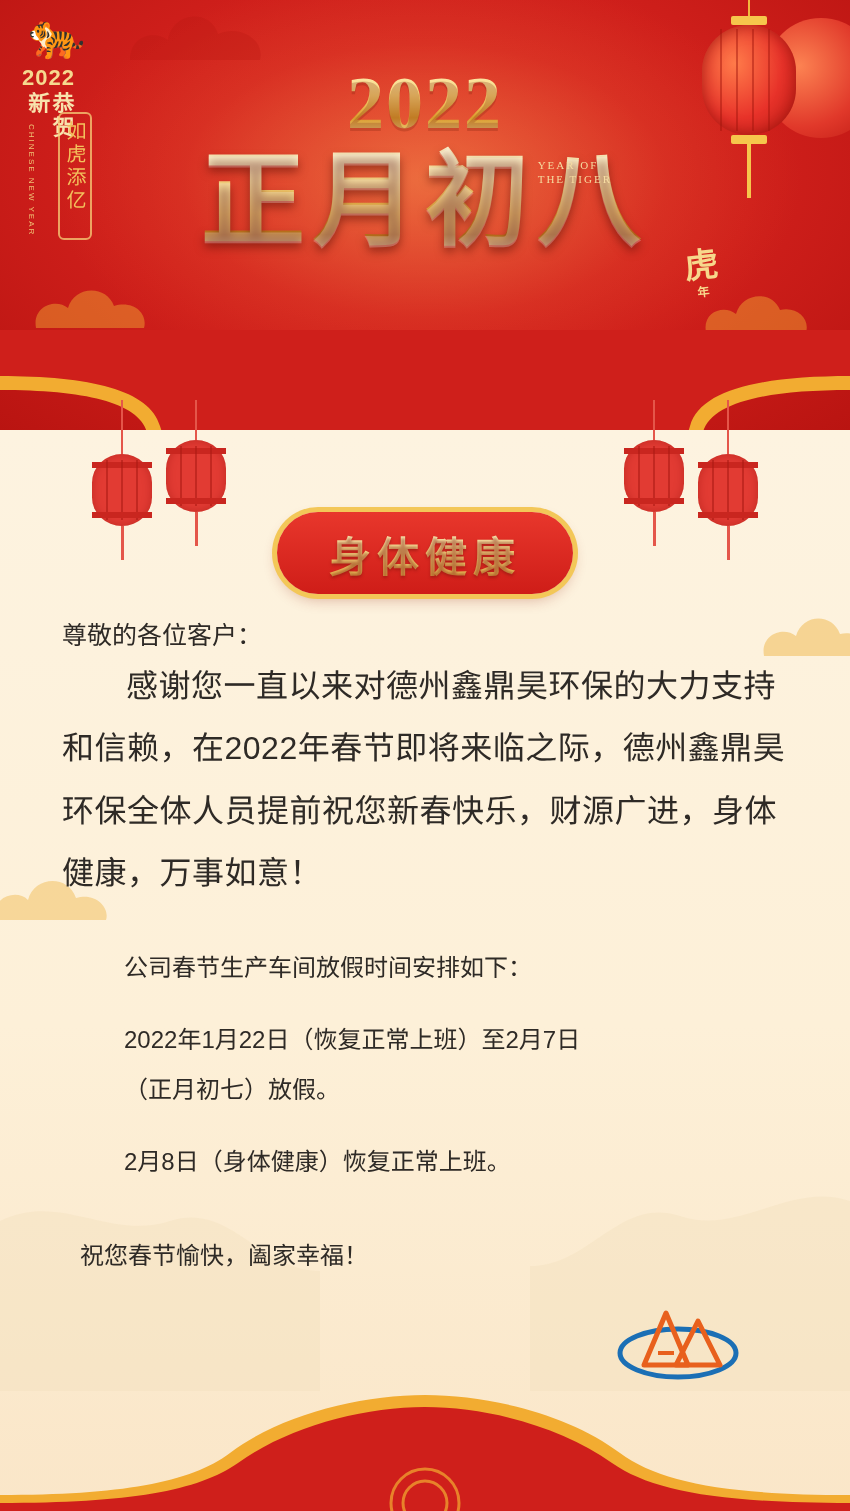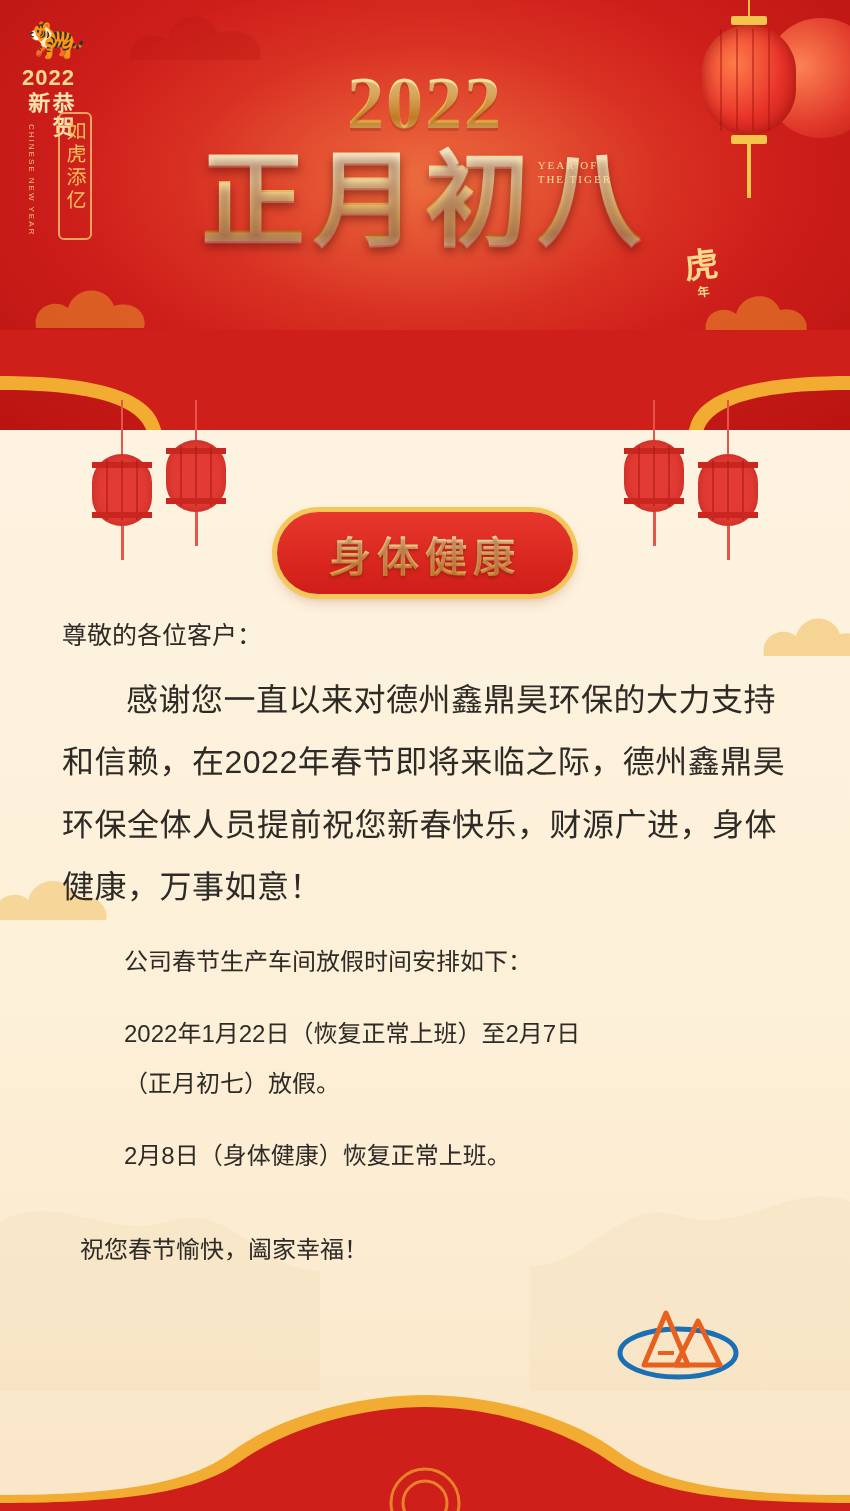--- a/index.html
+++ b/index.html
@@ -304,31 +304,30 @@
   .content {
     position: absolute;
     left: 62px;
     top: 615px;
     width: 726px;
     color: #2e2a26;
   }
   .salutation {
     font-size: 25px;
     line-height: 1.6;
-    margin-bottom: 14px;
   }
   .para {
     font-size: 32px;
     line-height: 1.95;
     text-indent: 2em;
     letter-spacing: .5px;
     margin: 0 0 14px 0;
   }
   .block {
-    margin-top: 22px;
+    margin-top: 42px;
   }
   .line {
     font-size: 24px;
     line-height: 1.75;
     margin: 0 0 8px 0;
   }
   .line.pad { padding-left: 62px; }
   .line.pad2 { padding-left: 62px; }
   .gap { height: 22px; }
 

